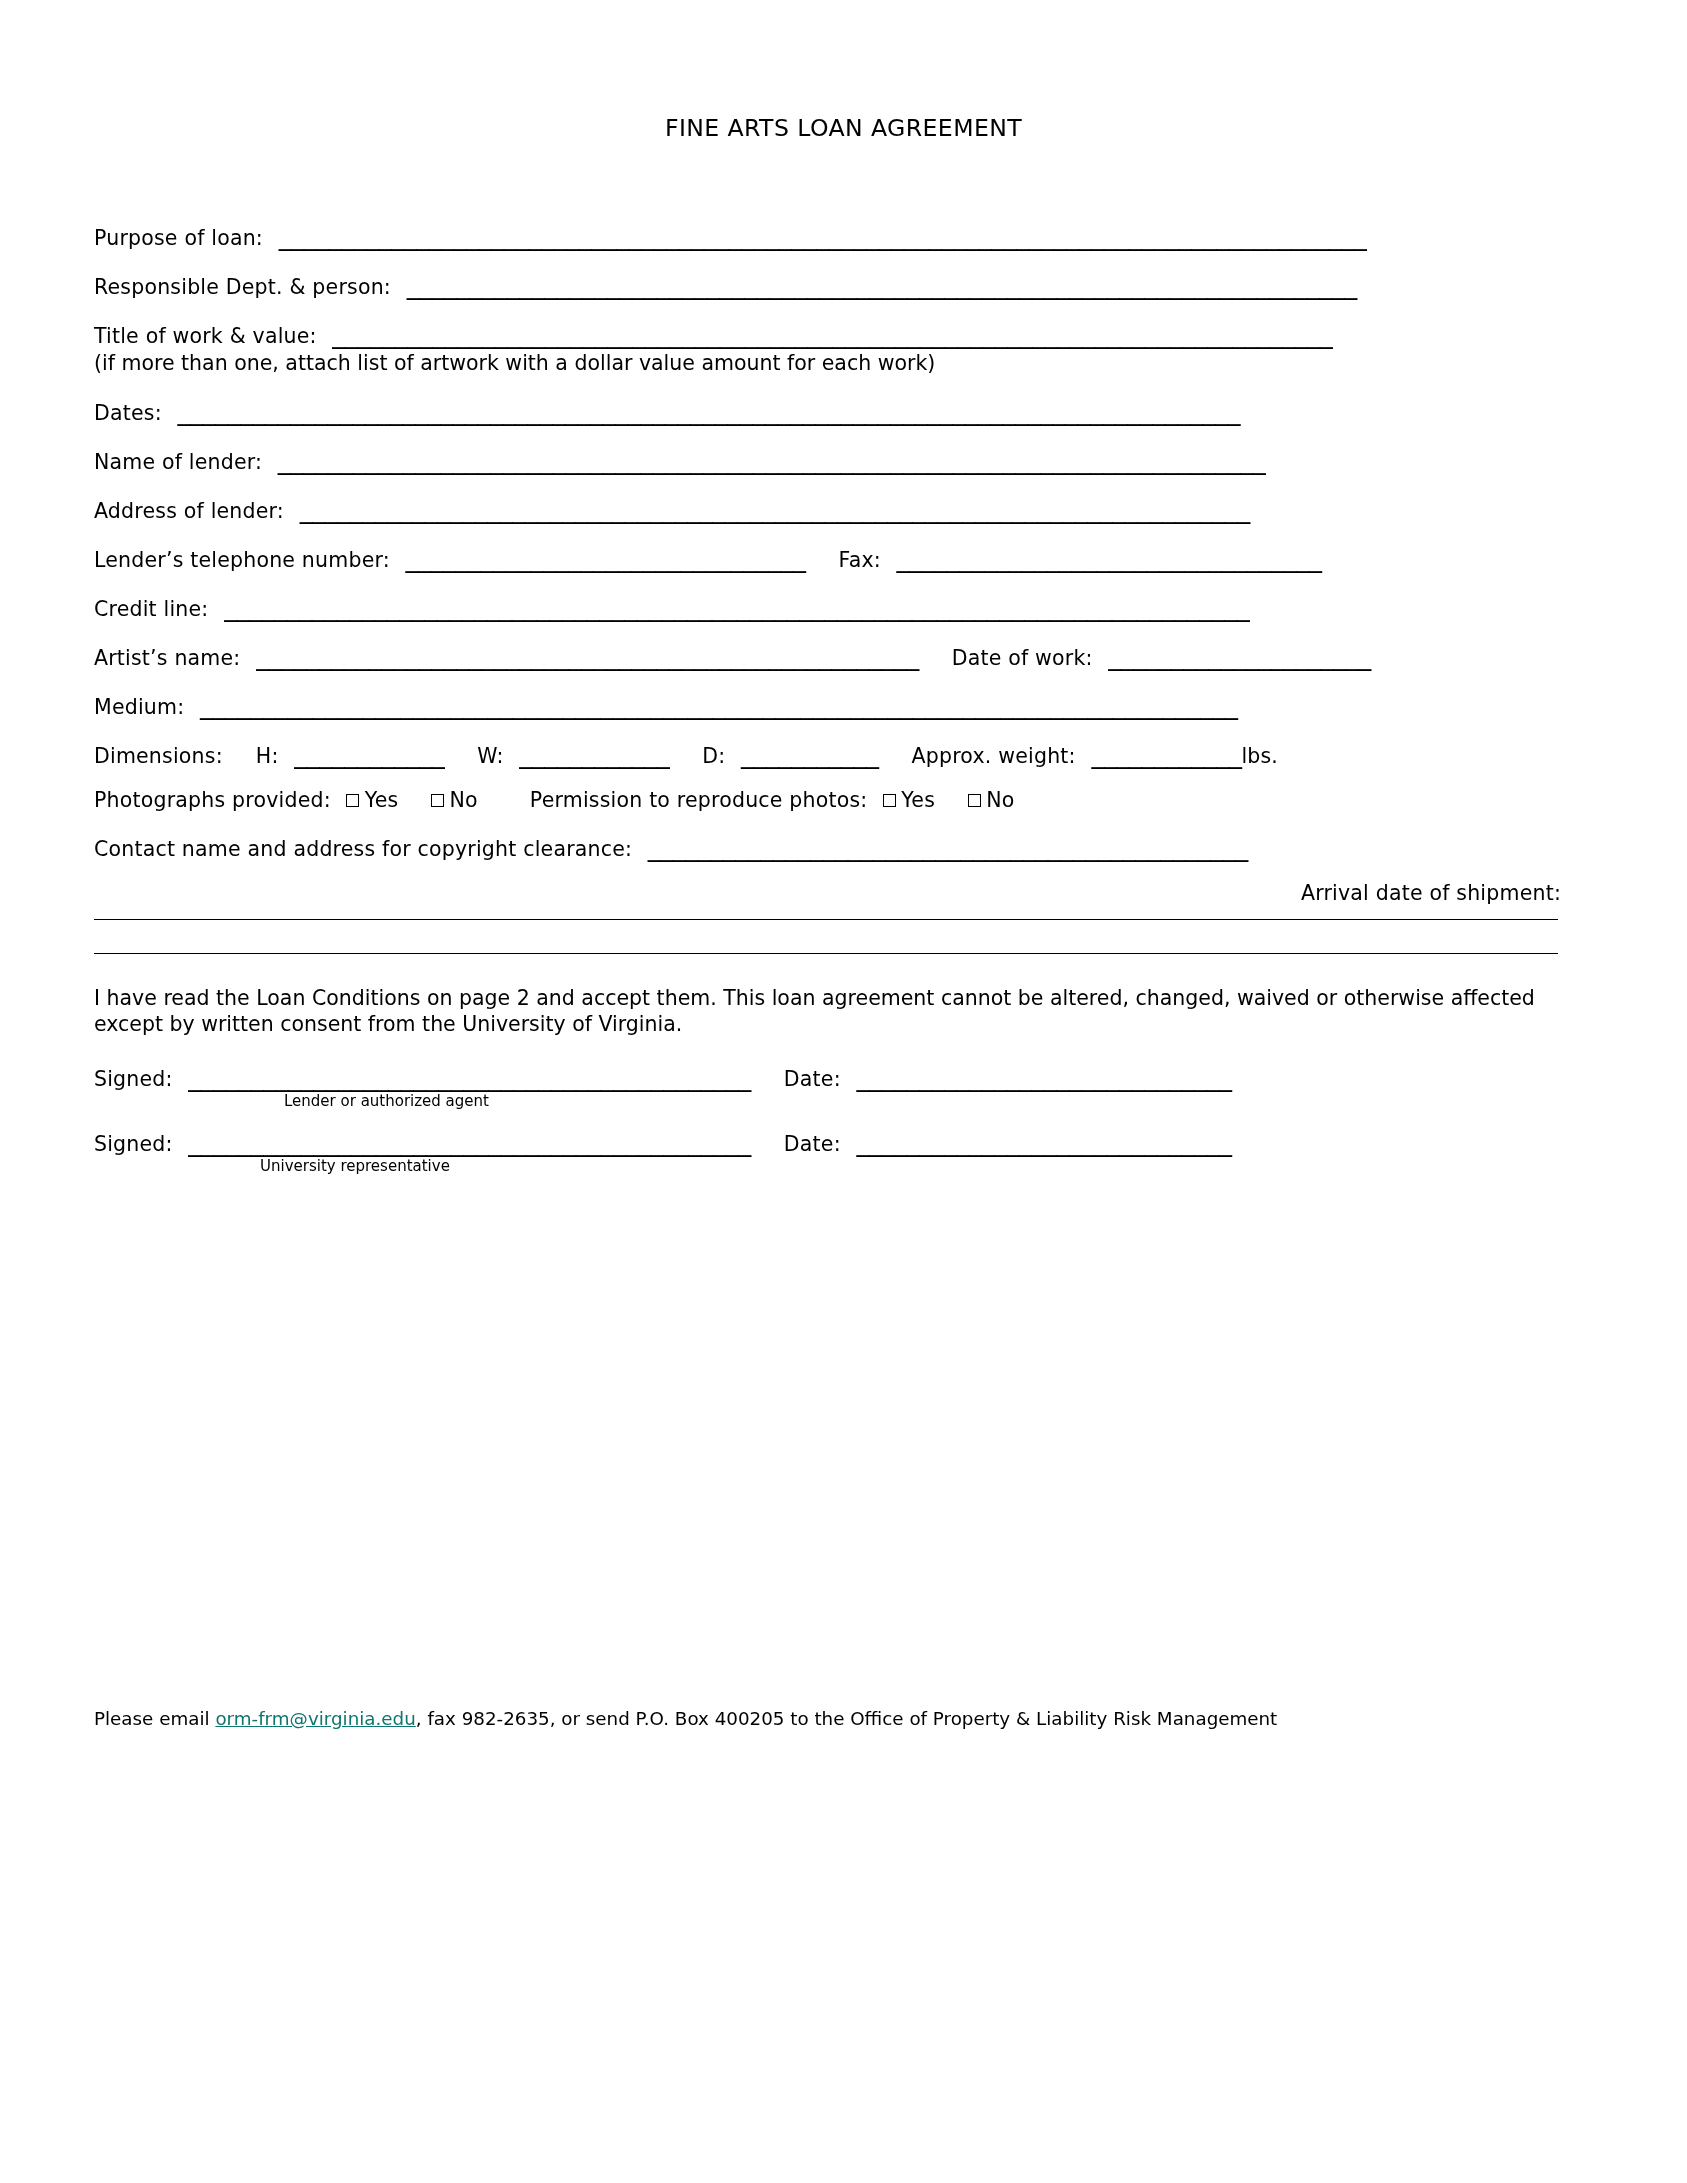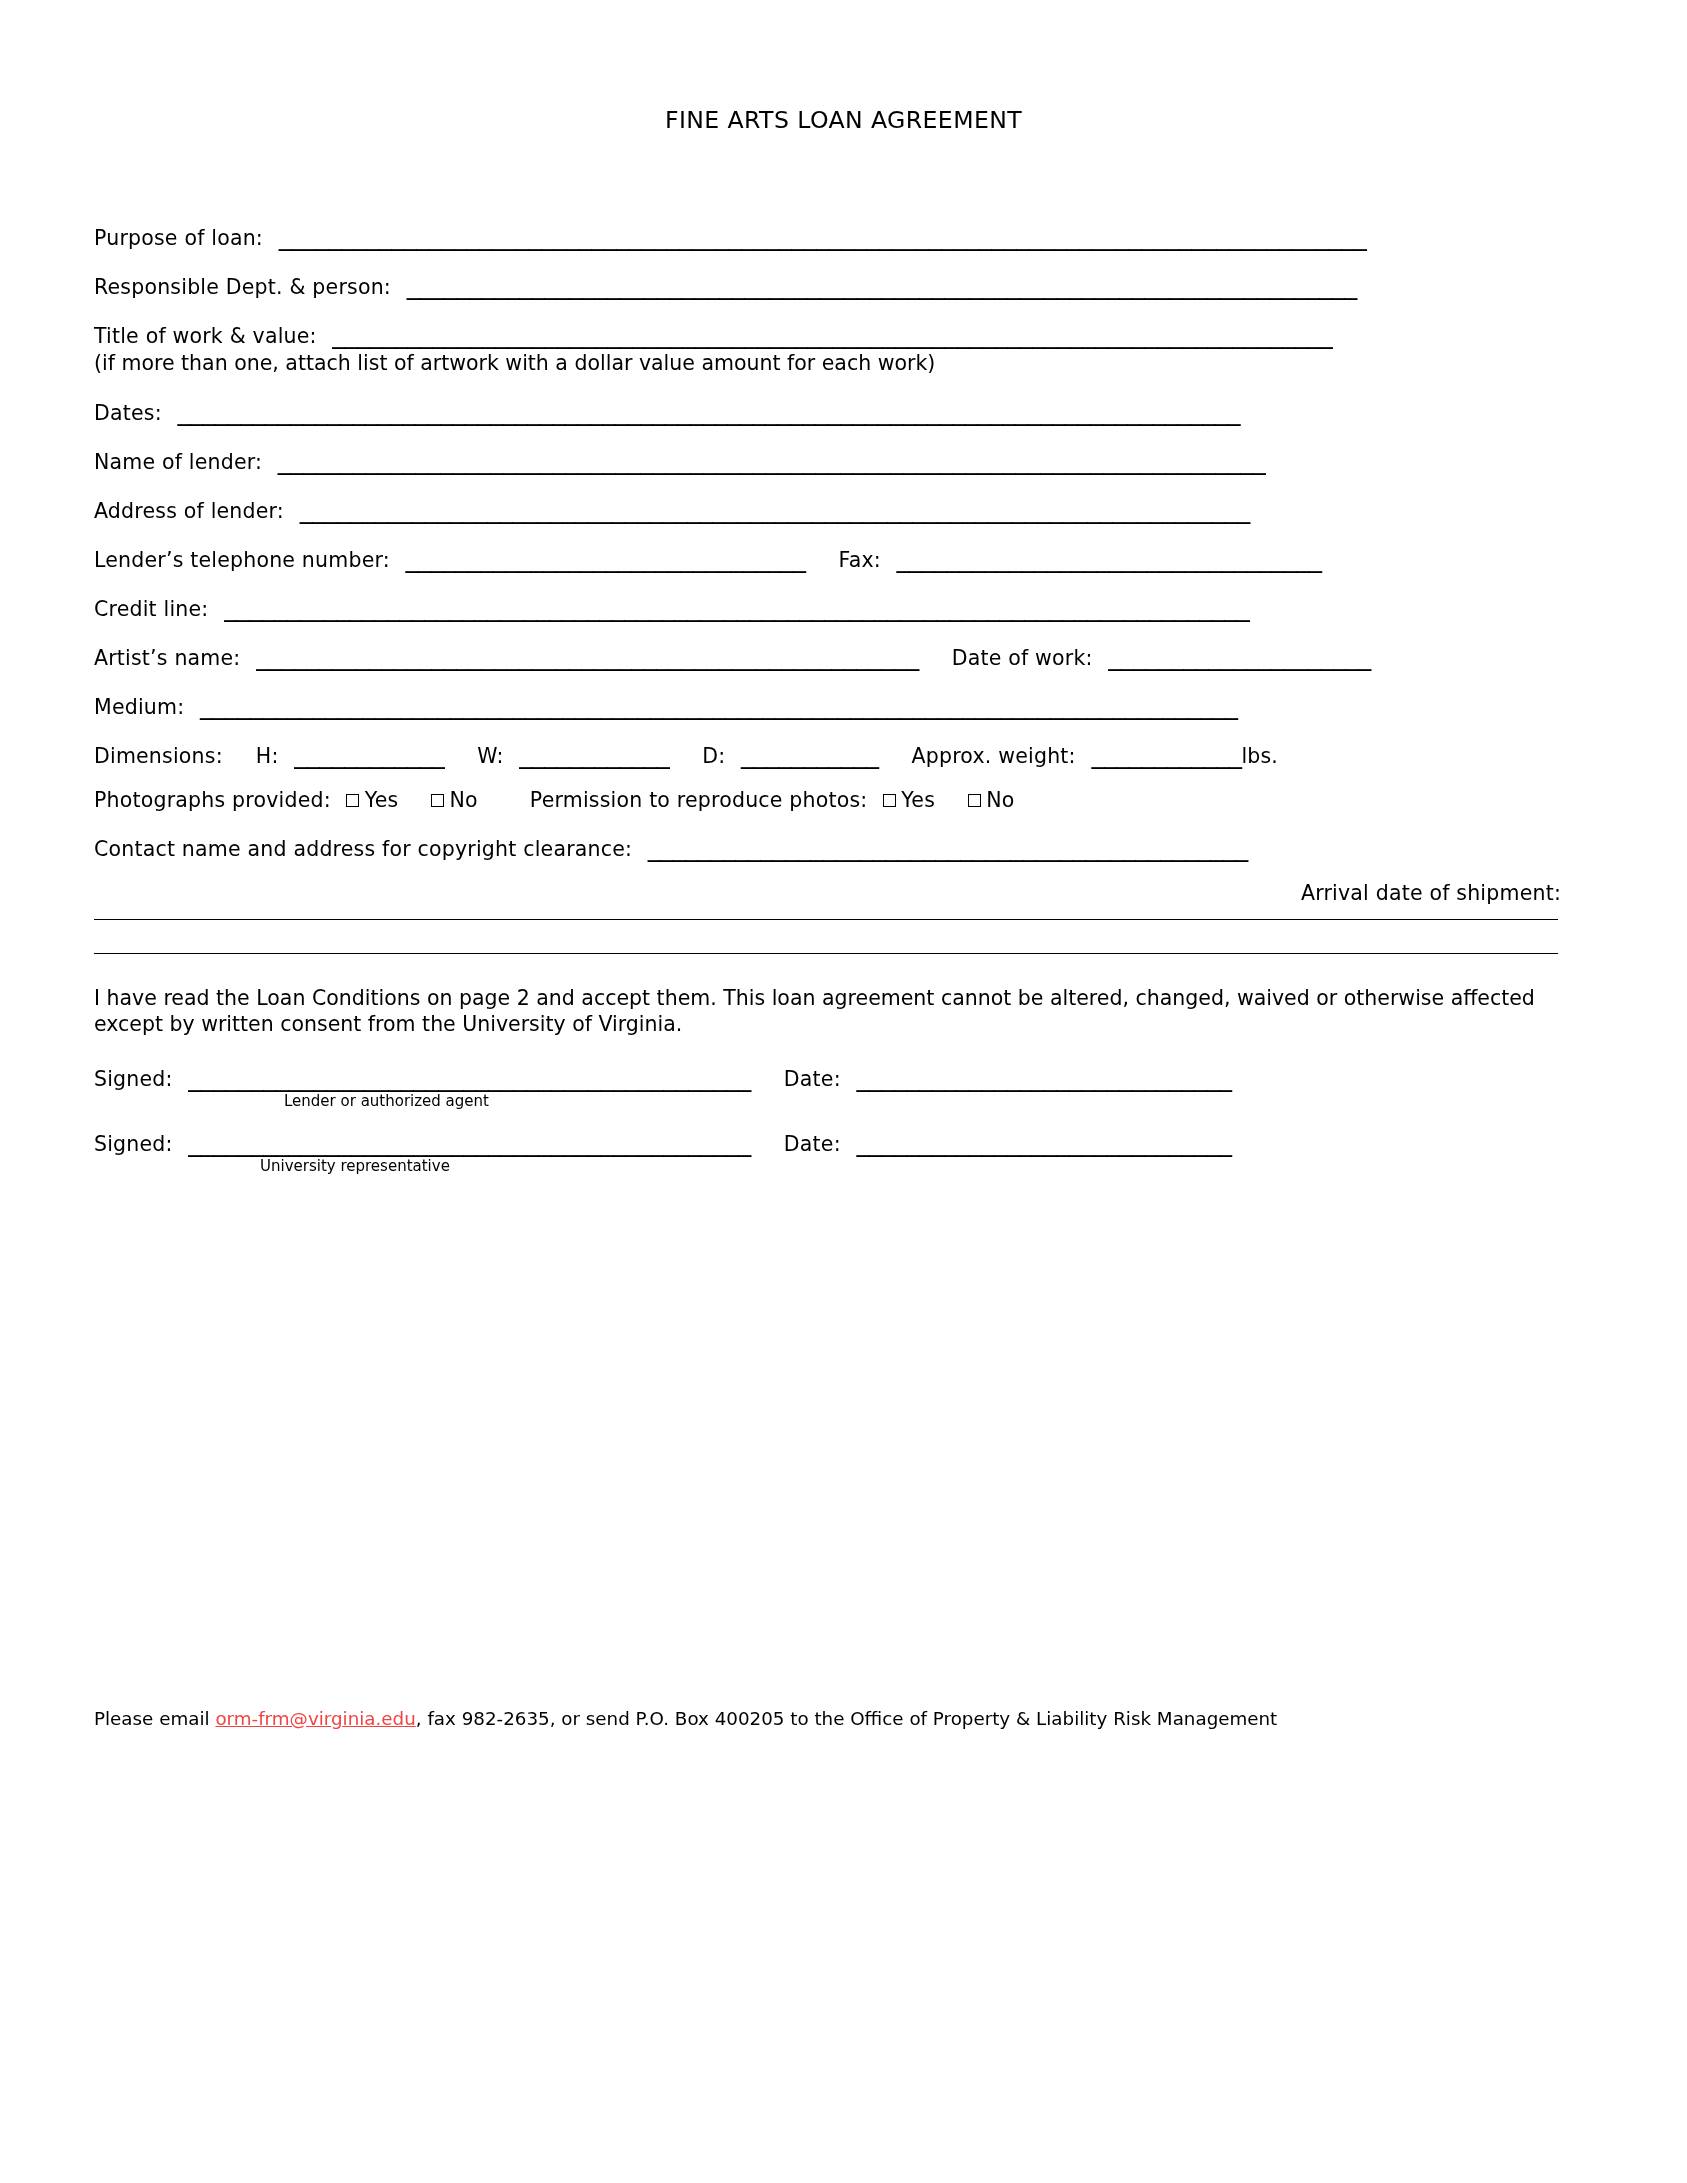--- a/index.html
+++ b/index.html
@@ -13,21 +13,21 @@
     font-family: "DejaVu Sans", sans-serif;
     color: #000000;
     -webkit-font-smoothing: antialiased;
   }
   .page {
     position: relative;
     width: 1687px;
     height: 1668px;
     background: #ffffff;
     box-sizing: border-box;
-    padding: 8px;
+    padding: 16px;
   }
   .doc-title {
     text-align: center;
     font-size: 23.6px;
     letter-spacing: 0.4px;
     margin: 0;
     padding-top: 98px;
     font-weight: normal;
     font-family: "DejaVu Sans", sans-serif;
   }
@@ -84,21 +84,21 @@
   .indent1 { padding-left: 190px; }
   .indent2 { padding-left: 166px; }
   .footer {
     position: absolute;
     left: 94px;
     top: 1708px;
     font-size: 18.3px;
     white-space: nowrap;
   }
   .footer a, .link {
-    color: #ef4444;
+    color: #0f766e;
     text-decoration: underline;
   }
   .sp-sm { display:inline-block; width: 15.7px; }
   .sp-md { display:inline-block; width: 33px; }
   .sp-lg { display:inline-block; width: 52px; }
 </style>
 </head>
 <body>
 
 <div class="page">

